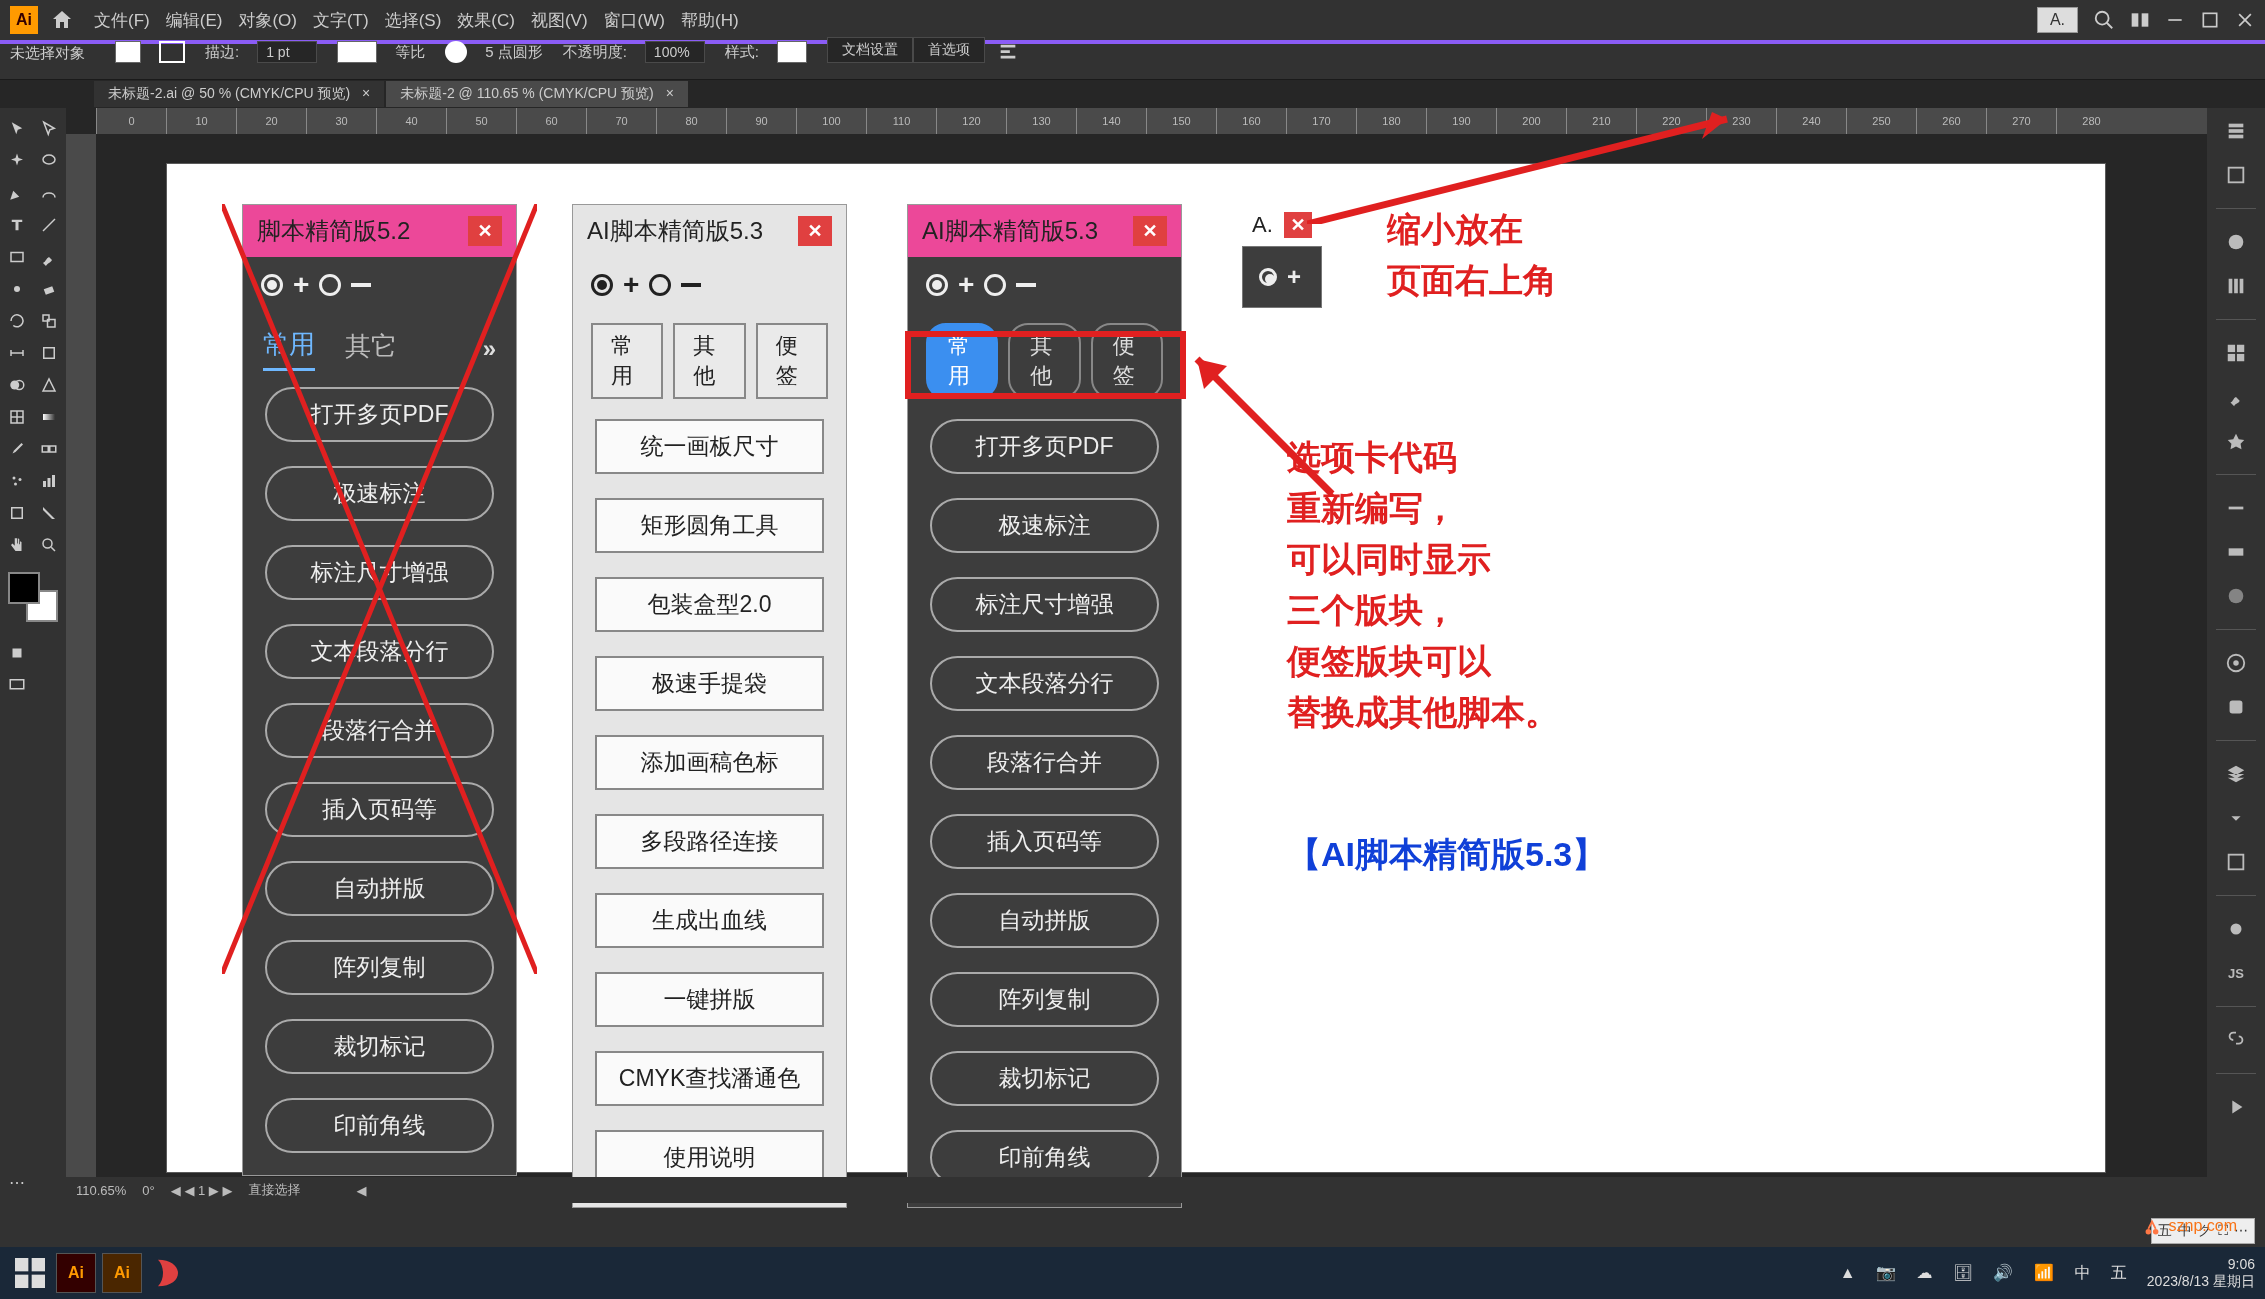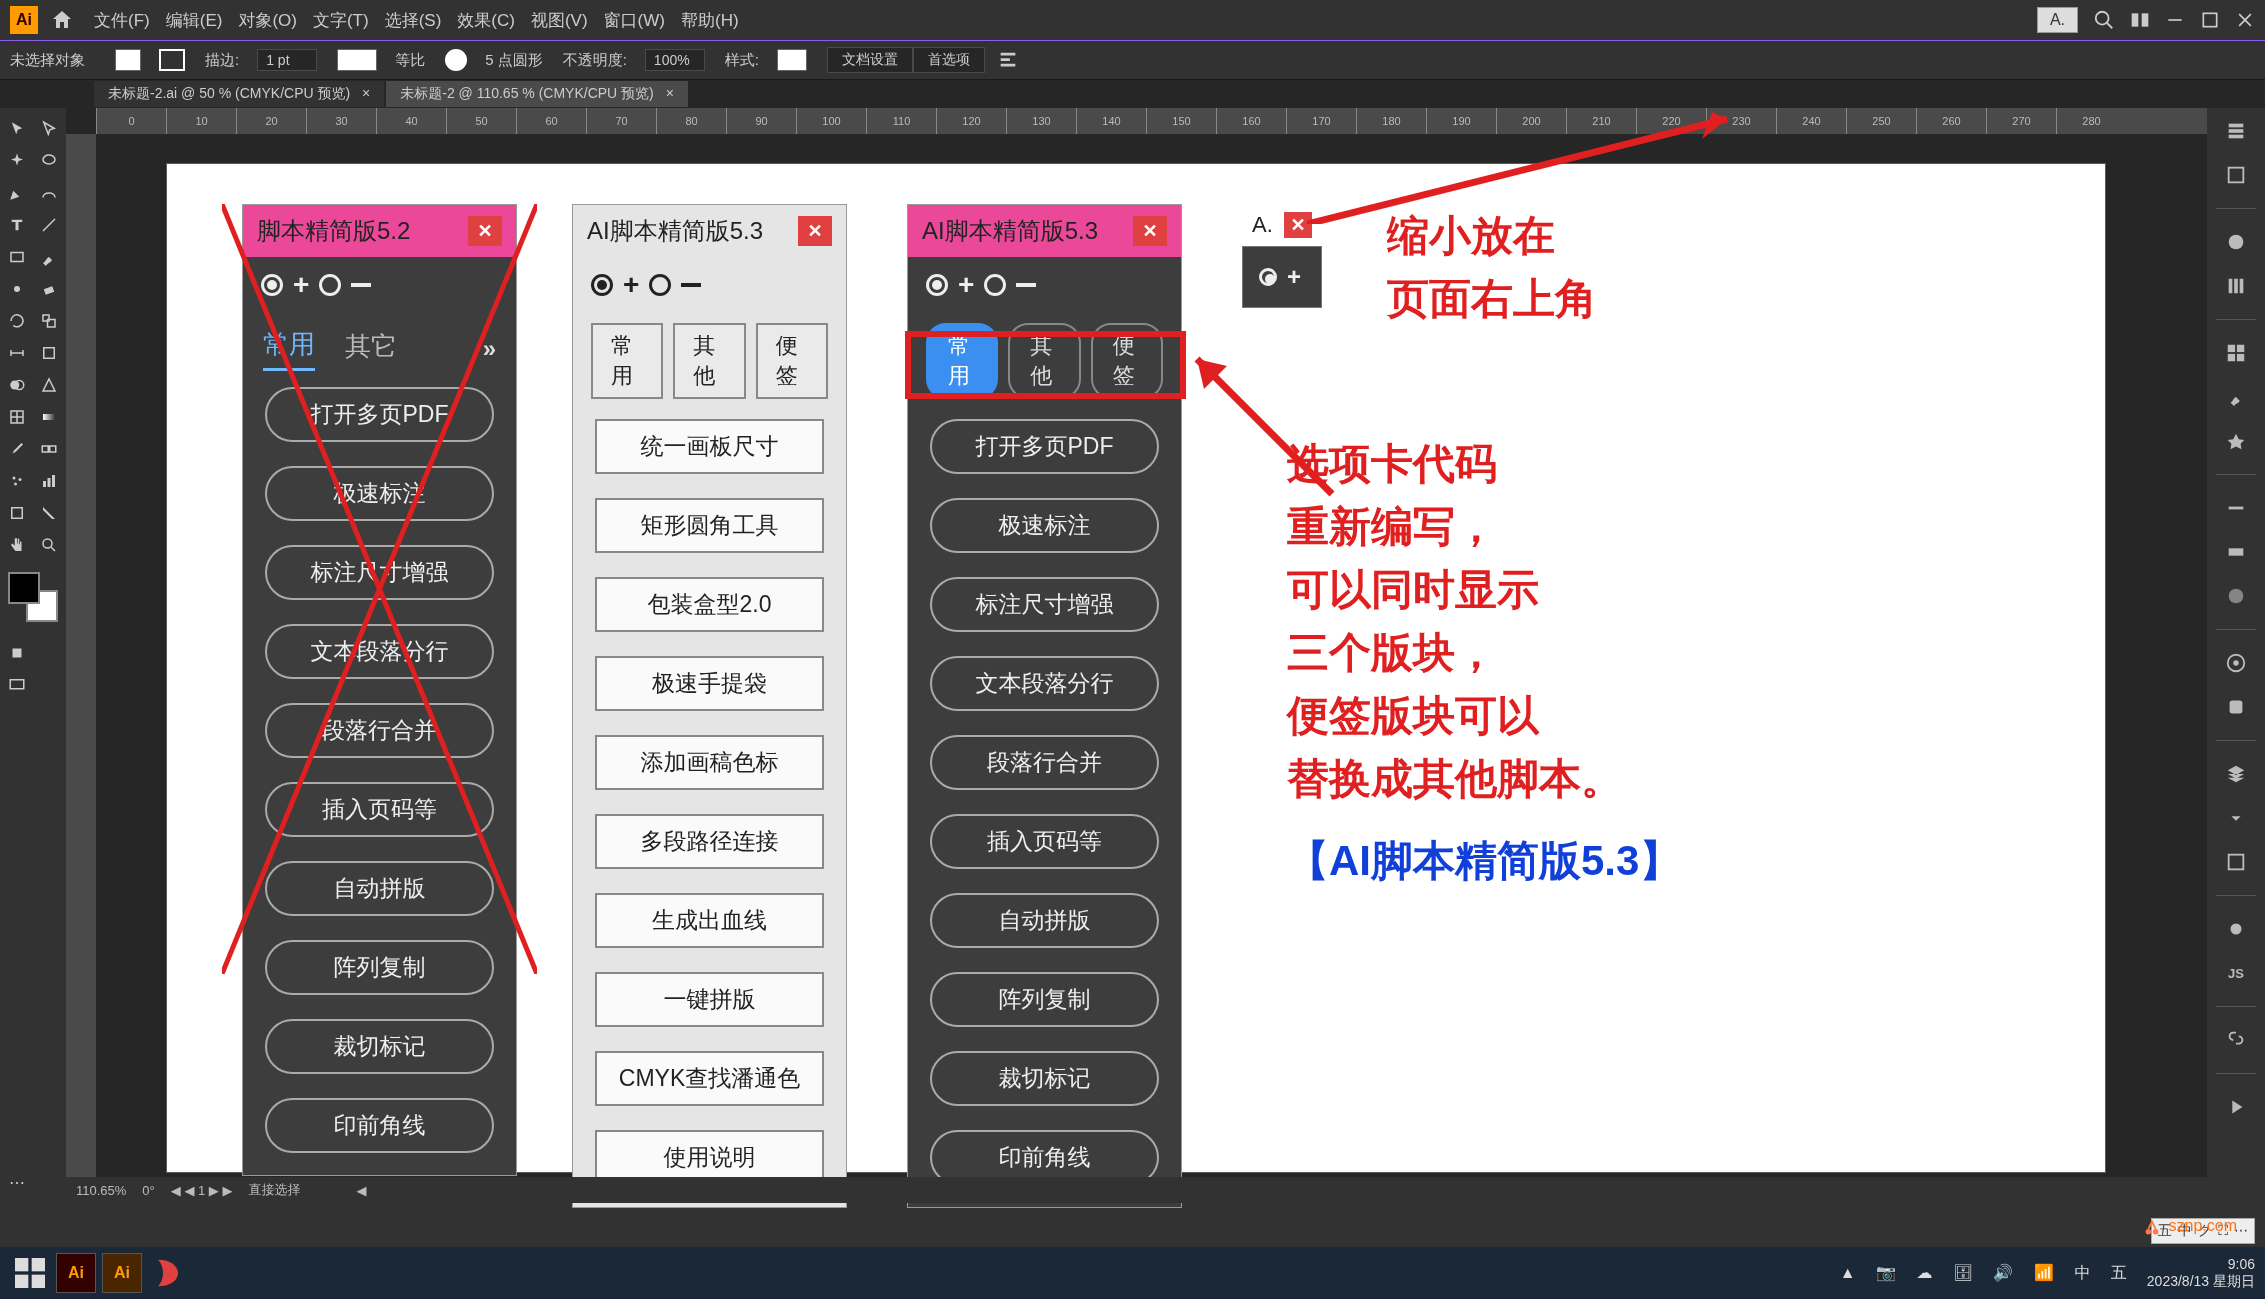--- a/index.html
+++ b/index.html
@@ -5,21 +5,21 @@
 *{margin:0;padding:0;box-sizing:border-box;font-family:"Microsoft YaHei",sans-serif}
 body{background:#323232;width:2265px;height:1299px;overflow:hidden;position:relative}
 .topbar{height:40px;background:#323232;display:flex;align-items:center;padding:0 10px;color:#ccc;font-size:17px}
 .ai-logo{width:28px;height:28px;background:#ff9a00;color:#330000;font-weight:bold;display:flex;align-items:center;justify-content:center;font-size:16px;margin-right:12px}
 .home-icon{width:24px;height:24px;margin-right:20px}
 .menu-item{margin-right:16px;cursor:pointer}
 .topbar-right{margin-left:auto;display:flex;align-items:center;gap:15px}
 .mini-panel-top{background:#ddd;color:#333;padding:3px 12px;font-size:16px;border:1px solid #999}
 .search-icon{width:22px;height:22px}
 .win-btn{width:20px;height:20px;color:#ccc}
-.controlbar{height:40px;background:#323232;display:flex;align-items:center;padding:16px 10px;color:#ccc;font-size:15px;border-top:1px solid #8b5cf6;border-bottom:1px solid #1a1a1a}
+.controlbar{height:40px;background:#323232;display:flex;align-items:flex-end;padding:16px 10px;color:#ccc;font-size:15px;border-top:4px solid #8b5cf6;border-bottom:1px solid #1a1a1a}
 .ctrl-seg{display:flex;align-items:center;margin-right:20px;gap:18px}
 .ctrl-input{background:#262626;border:1px solid #4a4a4a;color:#ccc;padding:2px 8px;font-size:14px;width:60px}
 .ctrl-swatch{width:40px;height:22px;background:#fff;border:1px solid #666}
 .ctrl-btn{background:#262626;border:1px solid #4a4a4a;color:#ccc;padding:3px 14px;font-size:14px}
 .tabs-row{height:28px;background:#262626;display:flex;align-items:center;padding-left:94px;font-size:14px;color:#ccc}
 .doc-tab{padding:4px 14px;background:#323232;margin-right:2px;cursor:pointer}
 .doc-tab.active{background:#4a4a4a}
 .main{position:relative;height:1095px;display:flex}
 .toolbox{width:66px;background:#323232;display:flex;flex-direction:column;padding:6px 2px;gap:2px}
 .tool-row{display:flex;gap:2px}
@@ -56,21 +56,21 @@
 .pill-btn-dark{background:#3d3d3d;color:#eee}
 .rect-btn{border:2px solid #888;background:#fafafa;padding:10px 0;text-align:center;font-size:23px;cursor:pointer;color:#222}
 .old-tabs{display:flex;padding:14px 20px 6px;gap:30px;align-items:center}
 .old-tab{font-size:26px;color:#bbb;padding-bottom:6px}
 .old-tab.active{color:#6fb8ff;border-bottom:3px solid #6fb8ff}
 .chev{margin-left:auto;font-size:24px;color:#ddd;font-weight:bold}
 .cross-x{position:absolute;pointer-events:none}
 .cross-x line{stroke:#e02020;stroke-width:5}
 .mini-panel{position:absolute;background:#3d3d3d;border:1px solid #777;padding:12px}
 .mini-panel .radio-row{padding:4px}
-.annot{position:absolute;color:#e02020;font-size:42px;font-weight:bold;line-height:1.5}
+.annot{position:absolute;color:#e02020;font-size:34px;font-weight:bold;line-height:1.5}
 .annot-blue{color:#1040d8}
 .arrow{position:absolute;pointer-events:none}
 .arrow path,.arrow line{stroke:#e02020;stroke-width:7;fill:none}
 .arrow polygon{fill:#e02020}
 .red-box{position:absolute;border:6px solid #e02020}
 .right-dock{width:58px;background:#323232;display:flex;flex-direction:column;padding:8px 0;gap:14px;align-items:center}
 .dock-icon{width:30px;height:30px;color:#bbb;display:flex;align-items:center;justify-content:center}
 .dock-icon svg{width:22px;height:22px}
 .dock-sep{width:40px;height:1px;background:#555;margin:4px 0}
 .status{position:absolute;bottom:0;left:0;right:0;height:26px;background:#323232;color:#bbb;font-size:13px;display:flex;align-items:center;padding:0 10px;gap:16px}

